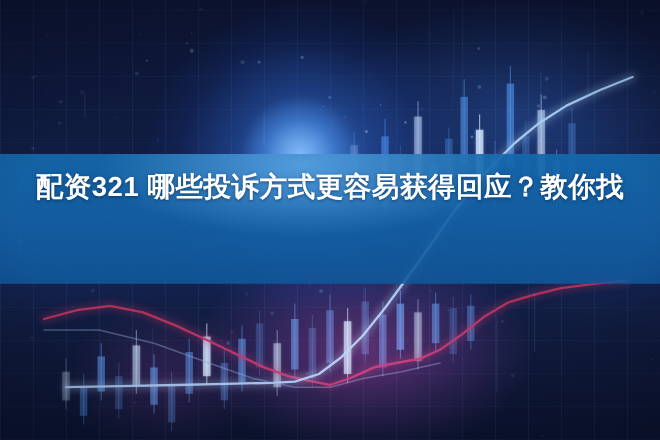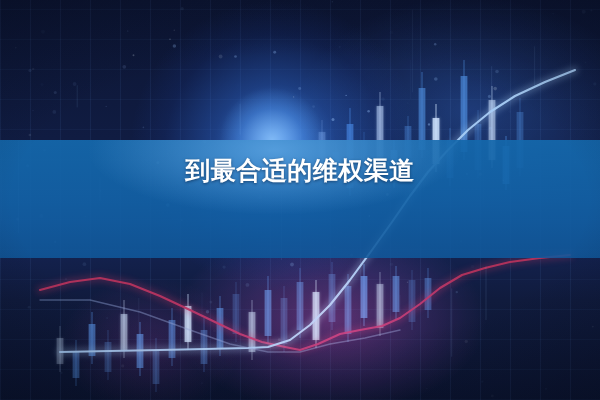--- a/index.html
+++ b/index.html
@@ -334,16 +334,16 @@
       <rect x="485.5" y="266.3" width="1" height="53.8" fill="#9dc8ff" opacity="0.122"></rect>
       <rect x="0.9" y="153.6" width="1" height="67.2" fill="#9dc8ff" opacity="0.080"></rect>
     </svg>
 
   <div id="band"></div>
   <div id="band-glow"></div>
 
   <div class="layer" id="bg-vignette"></div>
 
   <div id="title-wrap">
-    <div class="title-line">到最合适的维权渠道</div>
+    <div class="title-line">配资321 哪些投诉方式更容易获得回应？教你找</div>
   </div>
 
 </div>
 
 </body></html>

